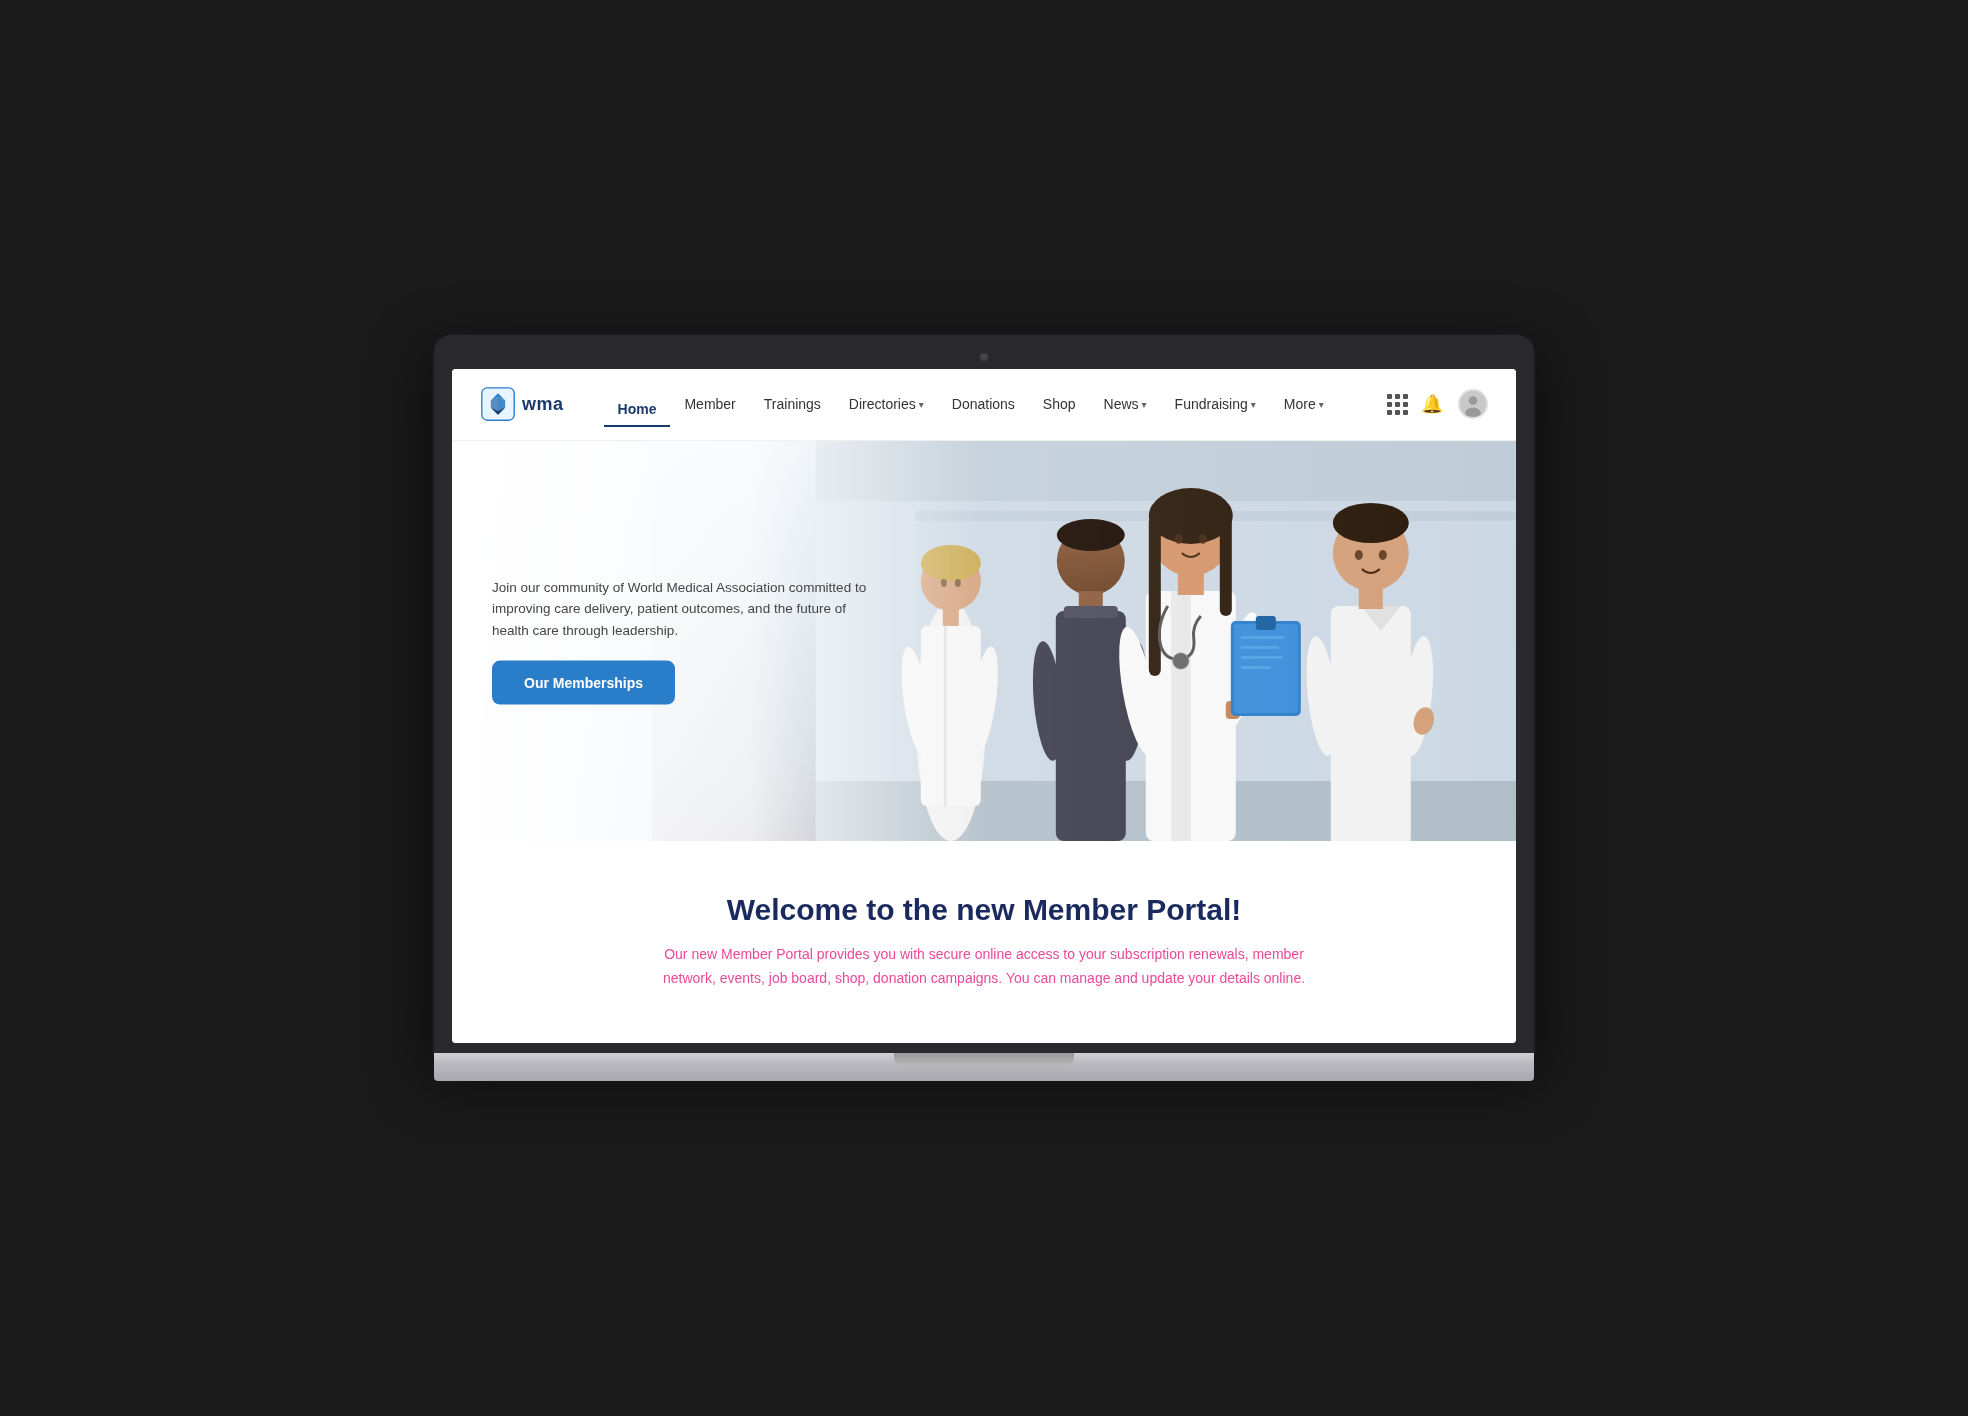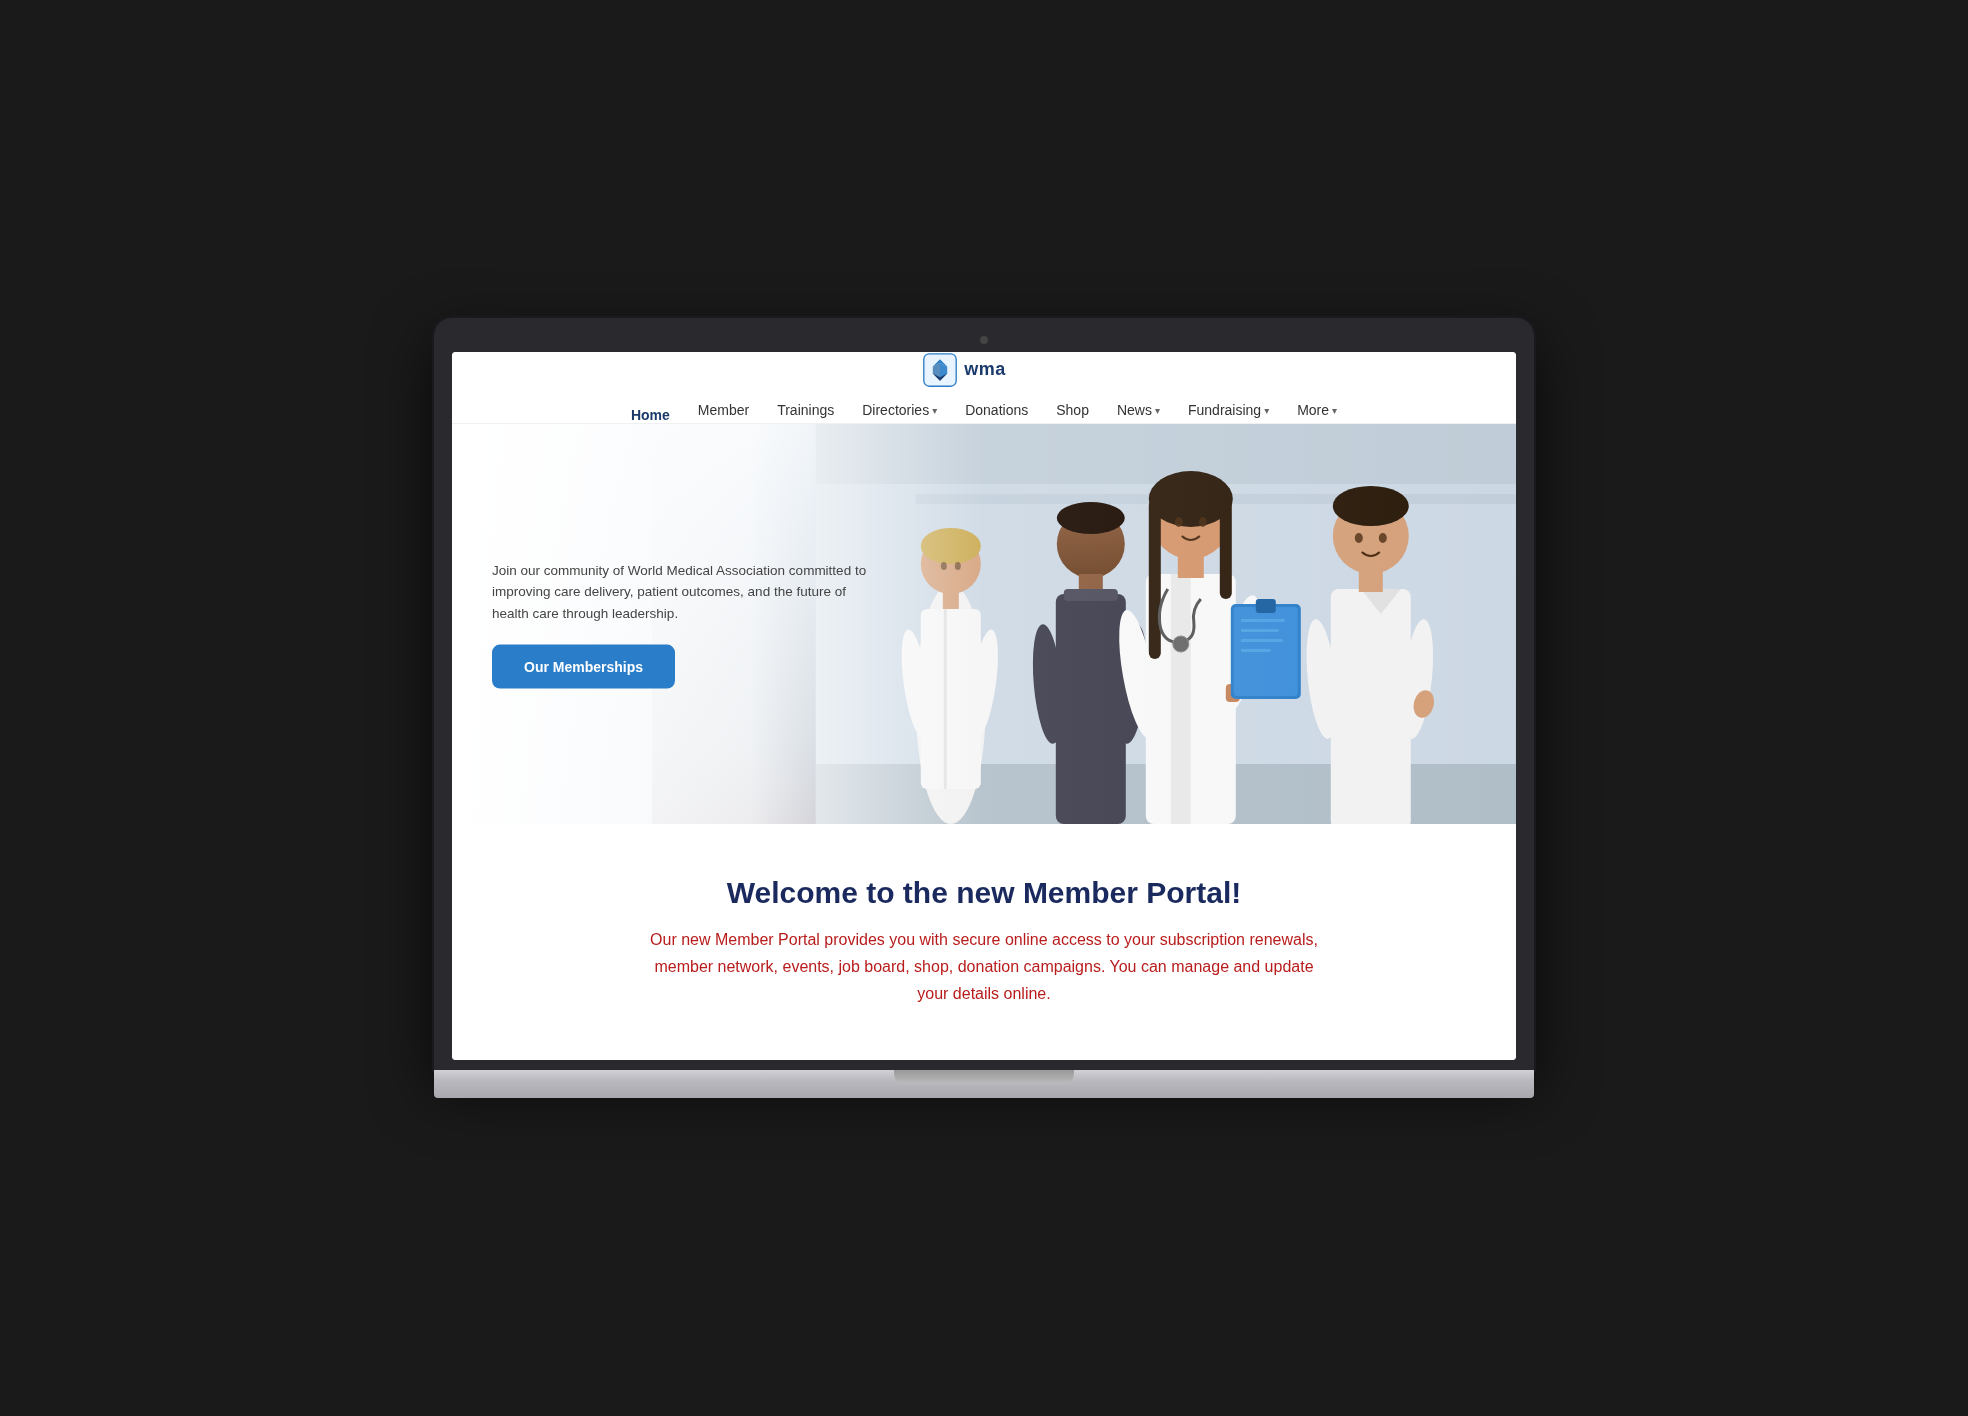--- a/index.html
+++ b/index.html
@@ -56,21 +56,20 @@
     }
 
     
     .nav {
       display: flex;
       align-items: center;
       padding: 0 28px;
       height: 72px;
       background: #fff;
       border-bottom: 1px solid #f0f0f0;
-      flex-direction: column;
     }
 
     .nav-logo {
       display: flex;
       align-items: center;
       gap: 6px;
       margin-right: 40px;
     }
 
     .logo-icon {
@@ -259,22 +258,22 @@
     }
 
     .welcome-title {
       font-size: 30px;
       font-weight: 800;
       color: #1a2a5e;
       margin-bottom: 16px;
     }
 
     .welcome-text {
-      font-size: 16px;
-      color: #b91c1c;
+      font-size: 14px;
+      color: #ec4899;
       line-height: 1.7;
       max-width: 680px;
       margin: 1px auto;
     }
   </style>
 </head>
 <body>
 
 <div class="laptop-outer">
   <div class="laptop-screen-bezel">

